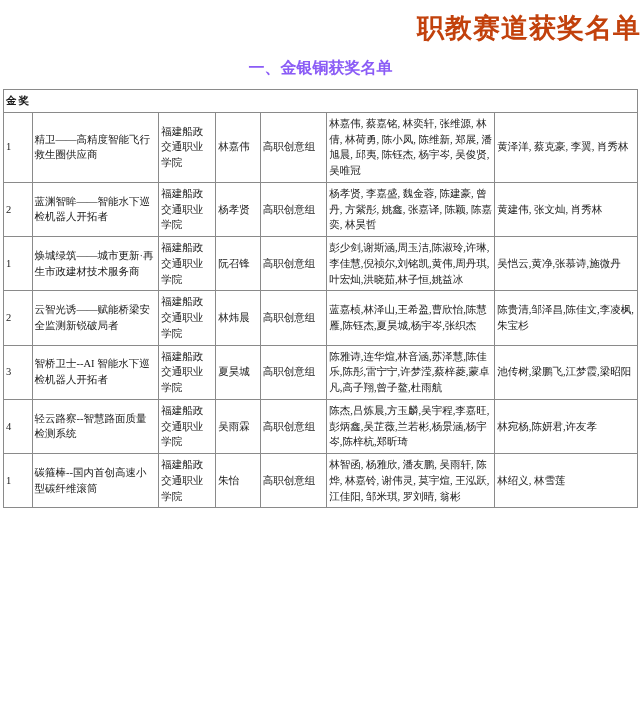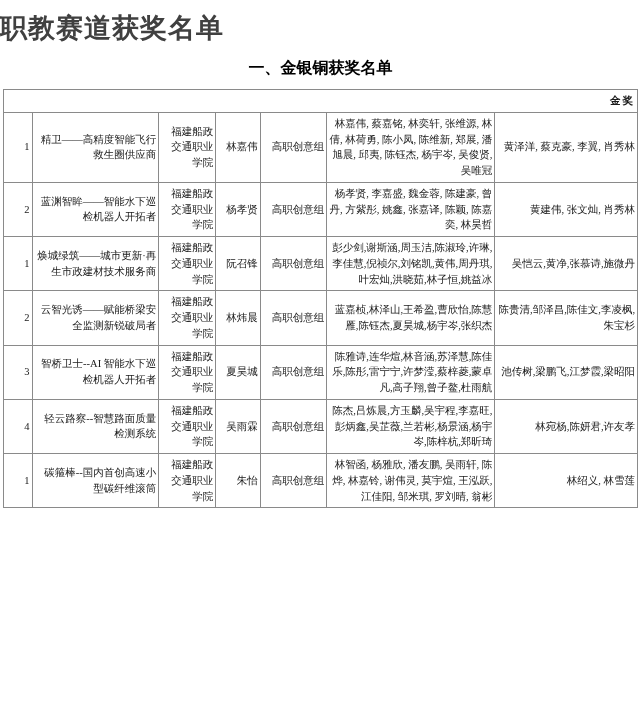--- a/index.html
+++ b/index.html
@@ -4,35 +4,35 @@
 <style>
   * { box-sizing: border-box; }
   html, body {
     margin: 0; padding: 0; background: #ffffff;
     font-family: "Liberation Serif", "DejaVu Serif", serif;
     color: #1a1a1a;
   }
   .doc { width: 641px; margin: 0 auto; }
   .title {
     font-family: "Liberation Sans", "DejaVu Sans", sans-serif;
-    color: #404040; font-size: 27px; font-weight: bold;
-    text-align: left; margin: 10px 0 8px 0; letter-spacing: 1px;
+    color: #c2410c; font-size: 27px; font-weight: bold;
+    text-align: right; margin: 10px 0 8px 0; letter-spacing: 1px;
   }
   .subtitle {
     font-family: "Liberation Sans", "DejaVu Sans", sans-serif;
-    color: #000000; font-size: 16px; font-weight: bold;
+    color: #8b5cf6; font-size: 16px; font-weight: bold;
     text-align: center; margin: 12px 0 10px 0;
   }
   table.awards {
     width: 635px; margin: 0 3px;
     border-collapse: collapse; table-layout: fixed;
   }
   table.awards td, table.awards th {
     border: 1px solid #8a8a8a;
-    text-align: right; vertical-align: middle;
+    text-align: left; vertical-align: middle;
     font-size: 10.5px; line-height: 1.5;
     padding: 3px 2px;
     word-break: break-all;
   }
   table.awards th {
     font-size: 11px; font-weight: bold;
     padding: 15px 1px;
   }
   td.band {
     font-size: 14px; font-weight: bold;

